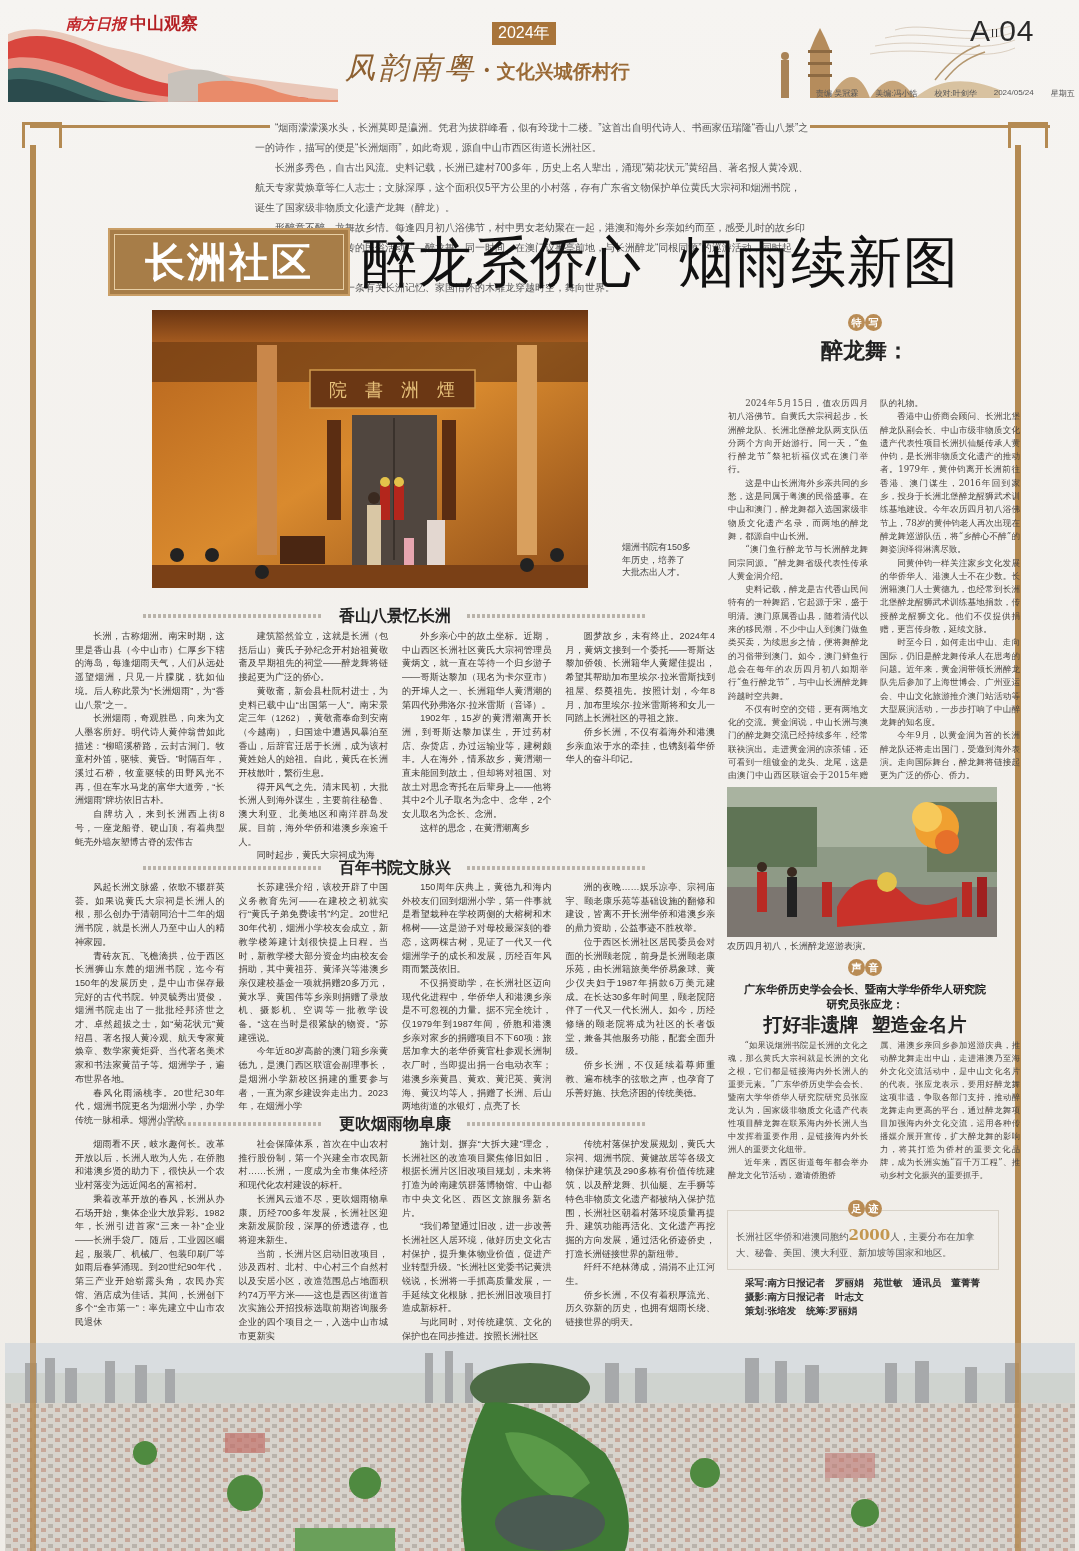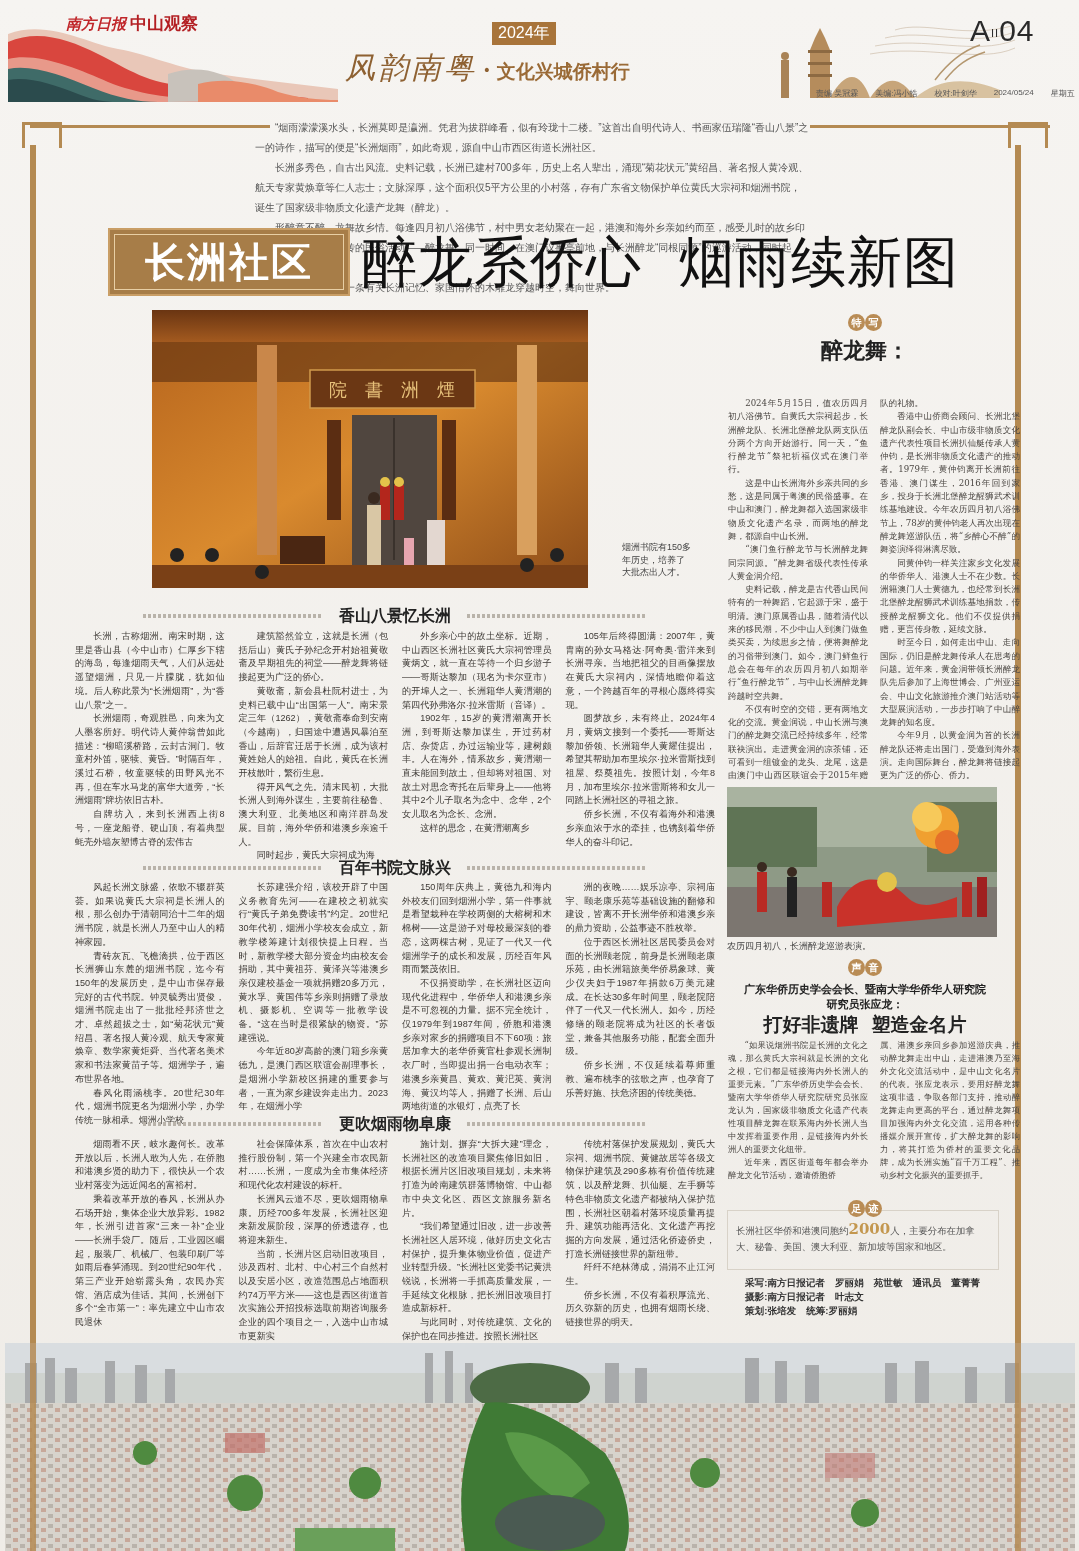--- a/index.html
+++ b/index.html
@@ -60,21 +60,21 @@
 
   
   .feature-badge { position: absolute; width: 34px; height: 18px; display: flex; gap: 0; }
   .feature-badge span { width: 17px; height: 17px; border-radius: 50%; background: #b98c55; color: #fff; font-size: 10px; font-family: "DejaVu Serif", serif; display: flex; align-items: center; justify-content: center; font-weight: bold; }
   .feature-title { position: absolute; left: 700px; width: 330px; text-align: center; font-family: "DejaVu Serif", serif; font-weight: bold; color: #222; }
   .right-cols { position: absolute; left: 728px; width: 292px; display: grid; grid-template-columns: 1fr 1fr; column-gap: 12px; font-family: "DejaVu Serif", serif; font-size: 8.6px; line-height: 13.3px; color: #4a4642; }
   .right-cols p { text-indent: 2em; text-align: justify; }
   .dragon-photo { position: absolute; left: 727px; top: 787px; width: 270px; height: 150px; overflow: hidden; background: #888; }
   .photo-caption2 { position: absolute; left: 727px; top: 940px; font-family: "Liberation Sans", sans-serif; font-size: 9px; color: #444; }
 
-  .footprint { position: absolute; left: 727px; top: 1210px; width: 272px; height: 60px; border: 1px solid #d8d2c8; padding: 10px 8px; font-family: "Liberation Sans", sans-serif; font-size: 9.4px; line-height: 16px; color: #555; }
+  .footprint { position: absolute; left: 727px; top: 1210px; width: 272px; height: 60px; border: 1px solid #d8d2c8; padding: 16px 8px; font-family: "Liberation Sans", sans-serif; font-size: 9.4px; line-height: 16px; color: #555; }
   .footprint .num { font-family: "DejaVu Serif", serif; font-size: 15px; color: #c3974f; font-weight: bold; }
   .byline { position: absolute; left: 745px; top: 1276px; font-family: "Liberation Sans", sans-serif; font-size: 9.6px; line-height: 14px; color: #333; font-weight: bold; }
   .byline div span { margin-right: 10px; }
 
   
   .panorama { position: absolute; left: 5px; top: 1343px; width: 1070px; height: 208px; overflow: hidden; background: #b9c2b9; }
 </style>
 </head>
 <body>
 
@@ -211,21 +211,20 @@
       <p>黄敬斋，新会县杜阮村进士，为史料已载中山“出国第一人”。南宋景定三年（1262），黄敬斋奉命到安南（今越南），归国途中遭遇风暴泊至香山，后辞官迁居于长洲，成为该村黄姓始人的始祖。自此，黄氏在长洲开枝散叶，繁衍生息。</p>
       <p>得开风气之先。清末民初，大批长洲人到海外谋生，主要前往秘鲁、澳大利亚、北美地区和南洋群岛发展。目前，海外华侨和港澳乡亲逾千人。</p>
       <p>同时起步，黄氏大宗祠成为海</p>
     </div>
     <div>
       <p>外乡亲心中的故土坐标。近期，中山西区长洲社区黄氏大宗祠管理员黄炳文，就一直在等待一个归乡游子——哥斯达黎加（现名为卡尔亚市）的开埠人之一、长洲籍华人黄渭潮的第四代孙弗洛尔·拉米雷斯（音译）。</p>
       <p>1902年，15岁的黄渭潮离开长洲，到哥斯达黎加谋生，开过药材店、杂货店，办过运输业等，建树颇丰。人在海外，情系故乡，黄渭潮一直未能回到故土，但却将对祖国、对故土对思念寄托在后辈身上——他将其中2个儿子取名为念中、念华，2个女儿取名为念长、念洲。</p>
       <p>这样的思念，在黄渭潮离乡</p>
     </div>
     <div>
-      <p>105年后终得圆满：2007年，黄胄南的孙女马格达·阿奇奥·雷洋来到长洲寻亲。当地把祖父的目画像摆放在黄氏大宗祠内，深情地瞻仰着这意，一个跨越百年的寻根心愿终得实现。</p>
       <p>圆梦故乡，未有终止。2024年4月，黄炳文接到一个委托——哥斯达黎加侨领、长洲籍华人黄耀佳提出，希望其帮助加布里埃尔·拉米雷斯找到祖屋、祭奠祖先。按照计划，今年8月，加布里埃尔·拉米雷斯将和女儿一同踏上长洲社区的寻祖之旅。</p>
       <p>侨乡长洲，不仅有着海外和港澳乡亲血浓于水的牵挂，也镌刻着华侨华人的奋斗印记。</p>
     </div>
   </div>
 
   <div class="section-head" style="top:858px;">
     <span class="rule"></span>
     <span class="title">百年书院文脉兴</span>
     <span class="rule"></span>
   </div>

